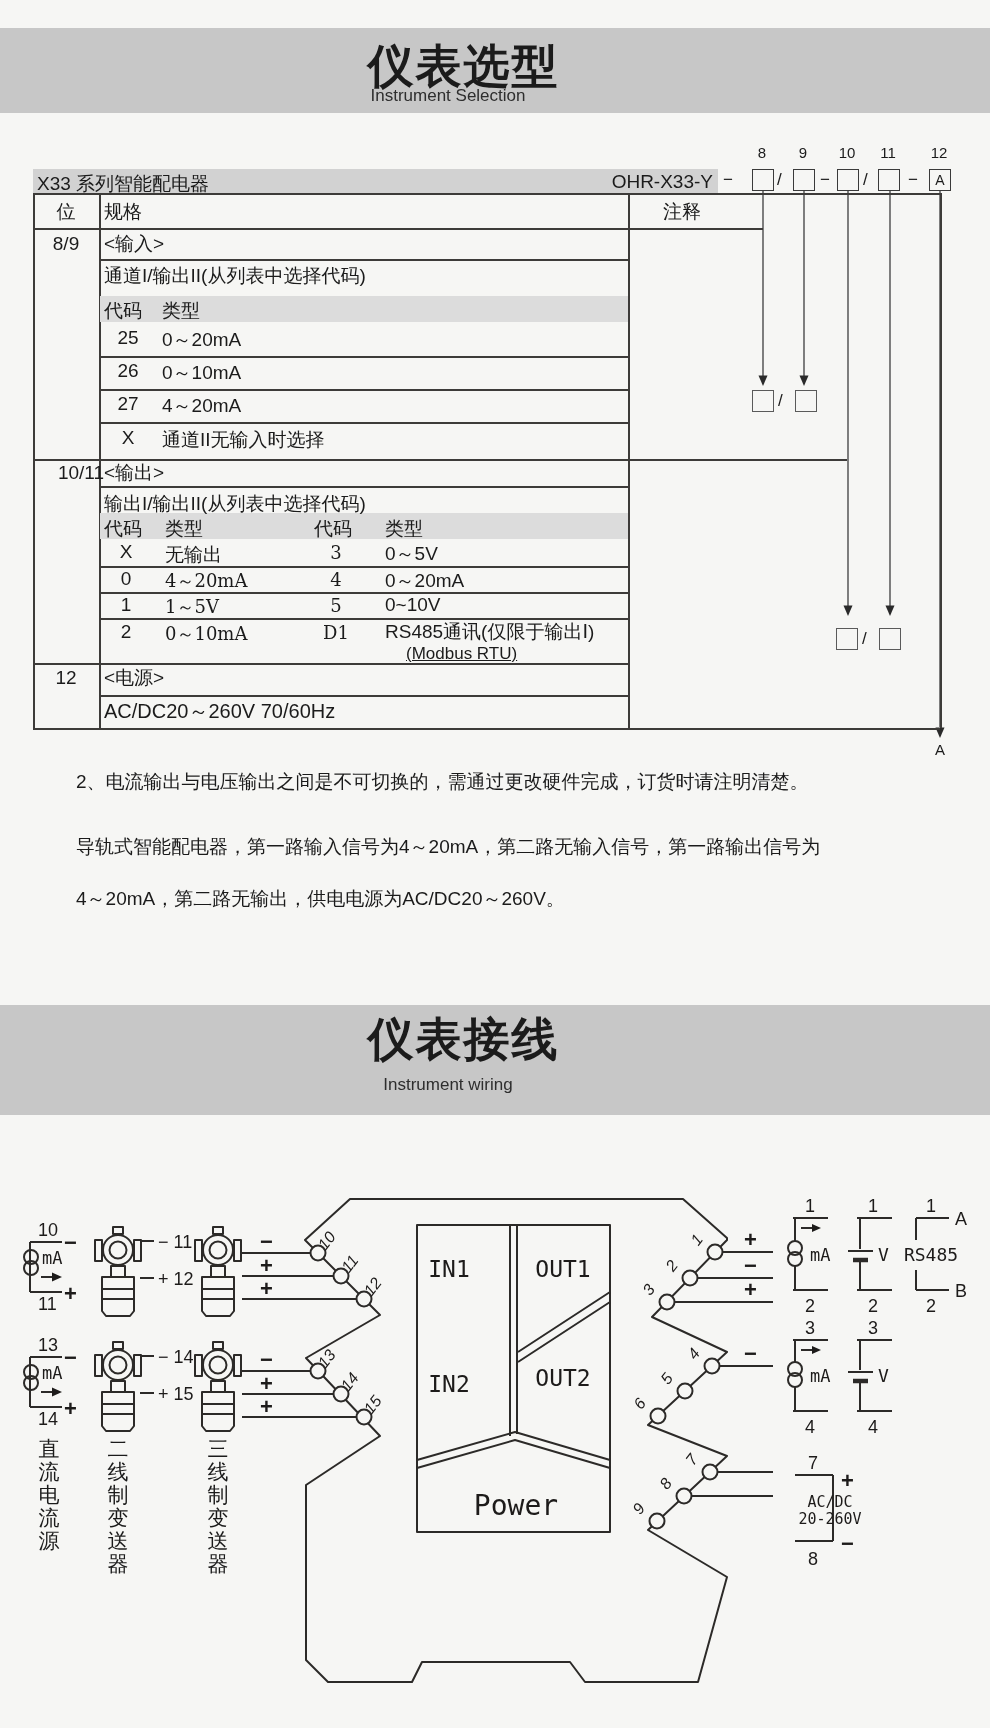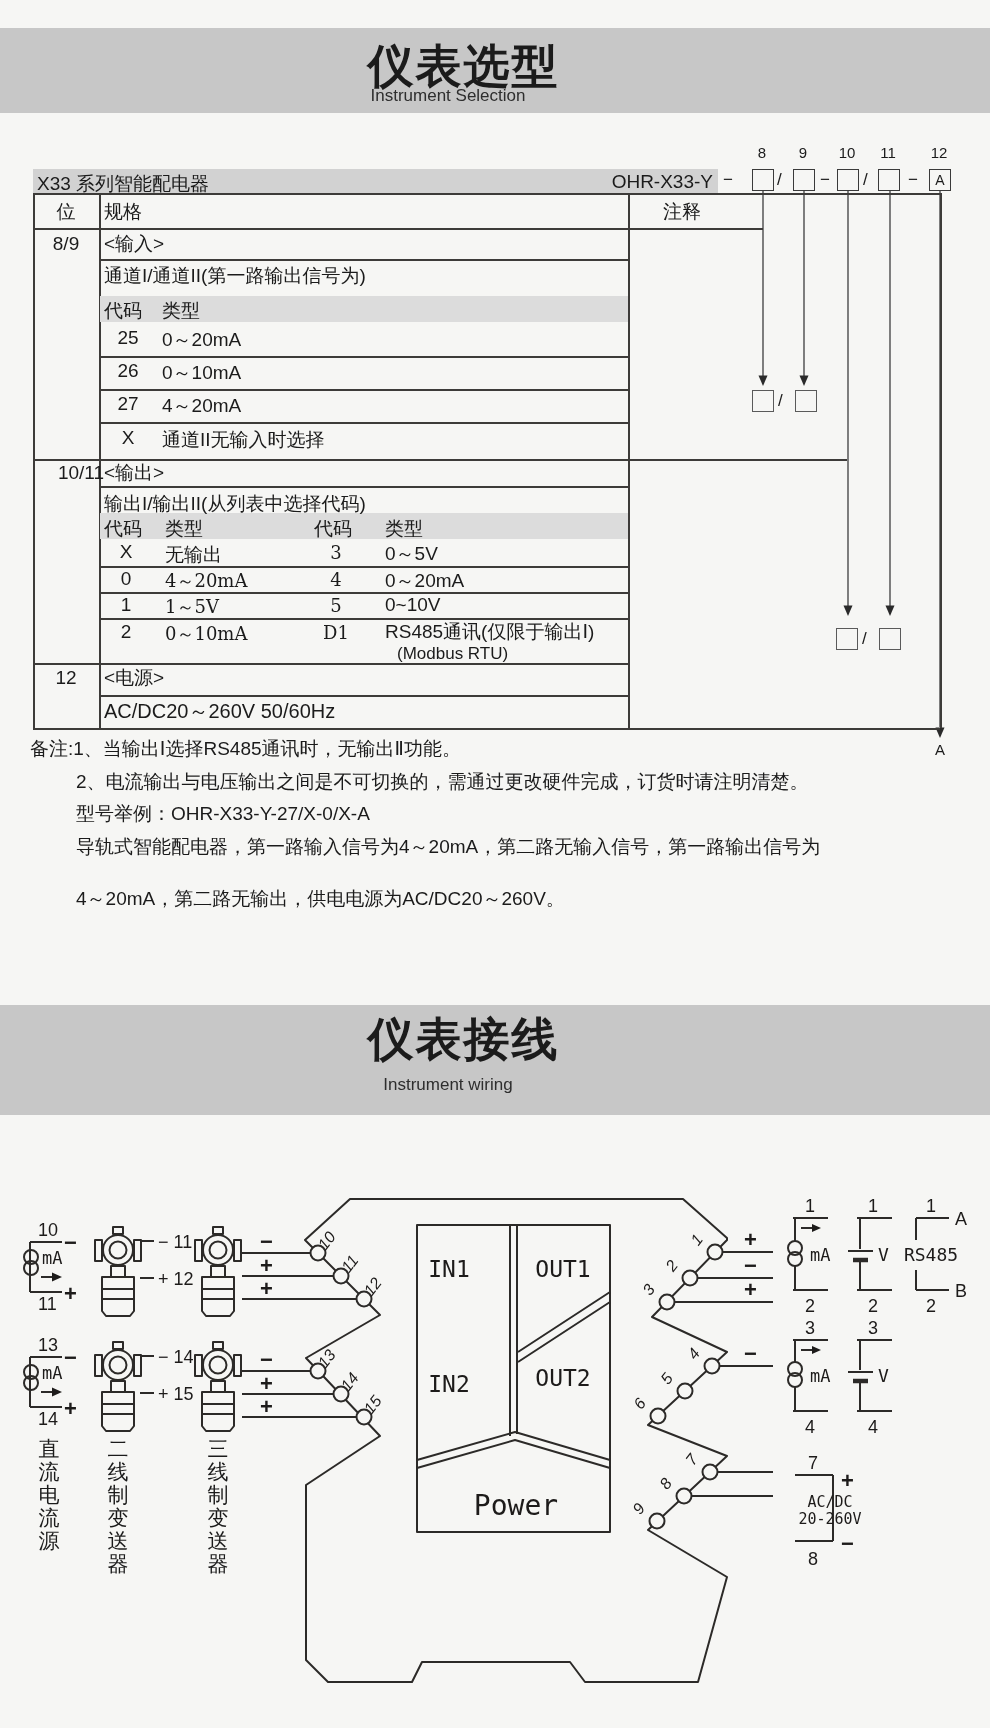--- a/index.html
+++ b/index.html
@@ -112,21 +112,21 @@
 
   <div class="graybar" style="left:100px;top:296px;width:528px;height:26px;"></div>
   <div class="graybar" style="left:100px;top:513px;width:528px;height:26px;"></div>
 
   <div class="cell ctr" style="left:33px;top:199px;width:66px;">位</div>
   <div class="cell" style="left:104px;top:199px;">规格</div>
   <div class="cell" style="left:663px;top:199px;">注释</div>
 
   <div class="cell ctr" style="left:33px;top:233px;width:66px;">8/9</div>
   <div class="cell" style="left:104px;top:231px;">&lt;输入&gt;</div>
-  <div class="cell" style="left:104px;top:263px;">通道I/通道II(第一路输出信号为)</div>
+  <div class="cell" style="left:104px;top:263px;">通道I/输出II(从列表中选择代码)</div>
   <div class="cell" style="left:104px;top:298px;">代码</div>
   <div class="cell" style="left:162px;top:298px;">类型</div>
   <div class="cell ctr" style="left:106px;top:327px;width:44px;">25</div>
   <div class="cell" style="left:162px;top:327px;">0～20mA</div>
   <div class="cell ctr" style="left:106px;top:360px;width:44px;">26</div>
   <div class="cell" style="left:162px;top:360px;">0～10mA</div>
   <div class="cell ctr" style="left:106px;top:393px;width:44px;">27</div>
   <div class="cell" style="left:162px;top:393px;">4～20mA</div>
   <div class="cell ctr" style="left:106px;top:427px;width:44px;">X</div>
   <div class="cell" style="left:162px;top:427px;">通道II无输入时选择</div>
@@ -151,29 +151,27 @@
 
   <div class="cell ctr" style="left:104px;top:594px;width:44px;">1</div>
   <div class="cell serif" style="left:165px;top:595px;">1～5V</div>
   <div class="cell ctr serif" style="left:314px;top:595px;width:44px;">5</div>
   <div class="cell" style="left:385px;top:594px;">0~10V</div>
 
   <div class="cell ctr" style="left:104px;top:621px;width:44px;">2</div>
   <div class="cell serif" style="left:165px;top:622px;">0～10mA</div>
   <div class="cell ctr serif" style="left:314px;top:622px;width:44px;">D1</div>
   <div class="cell" style="left:385px;top:619px;">RS485通讯(仅限于输出Ⅰ)</div>
-  <div class="cell small" style="left:397px;top:644px;">(Modbus RTU)</div>
+  <div class="cell small" style="left:406px;top:644px;text-decoration:underline;">(Modbus RTU)</div>
 
   <div class="cell ctr" style="left:33px;top:667px;width:66px;">12</div>
   <div class="cell" style="left:104px;top:665px;">&lt;电源&gt;</div>
-  <div class="cell" style="left:104px;top:698px;font-size:20px;">AC/DC20～260V 50/60Hz</div>
-
-  <div class="note" style="left:30px;top:736px;">备注:1、当输出Ⅰ选择RS485通讯时，无输出Ⅱ功能。</div>
+  <div class="cell" style="left:104px;top:698px;font-size:20px;">AC/DC20～260V 70/60Hz</div>
+
   <div class="note" style="left:76px;top:769px;">2、电流输出与电压输出之间是不可切换的，需通过更改硬件完成，订货时请注明清楚。</div>
-  <div class="note" style="left:76px;top:801px;">型号举例：OHR-X33-Y-27/X-0/X-A</div>
   <div class="note" style="left:76px;top:834px;">导轨式智能配电器，第一路输入信号为4～20mA，第二路无输入信号，第一路输出信号为</div>
   <div class="note" style="left:76px;top:867px;margin-top:19px;">4～20mA，第二路无输出，供电电源为AC/DC20～260V。</div>
 
   <div class="band" style="top:1005px;height:110px;">
     <div class="band-title" style="top:4px;">仪表接线</div>
     <div class="band-sub" style="top:70px;">Instrument wiring</div>
   </div>
 
   <svg class="absvg" style="left:0;top:1190px;" width="990" height="538" viewBox="0 1190 990 538">
     <defs>

